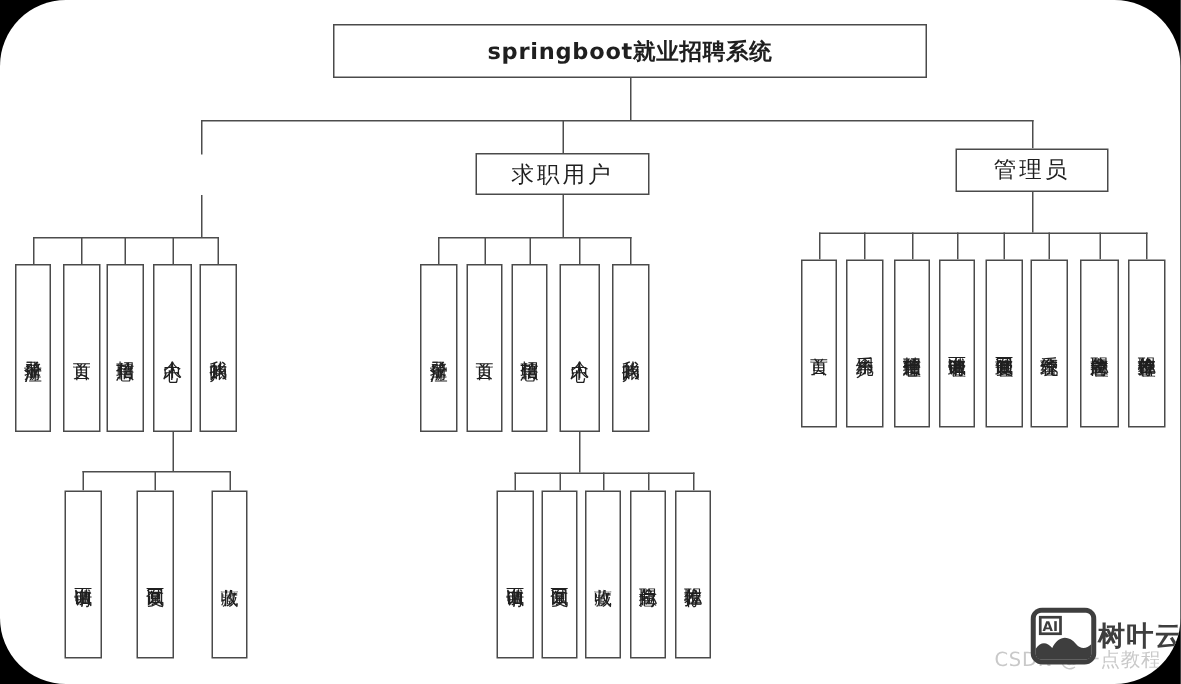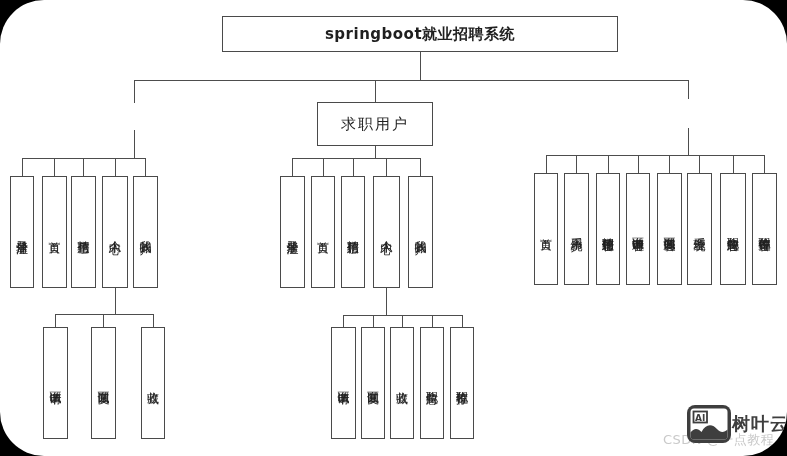--- a/index.html
+++ b/index.html
@@ -69,21 +69,21 @@
     <div class="node vnode" style="left: 133px; top: 176px; width: 25px; height: 112px;">我的账户</div>
     <div class="line" style="left: 114.5px; top: 288px; width: 1px; height: 26px;"></div>
     <div class="line" style="left: 55px; top: 313.5px; width: 98.5px; height: 1px;"></div>
     <div class="line" style="left: 55px; top: 314px; width: 1px; height: 13px;"></div>
     <div class="node vnode" style="left: 43px; top: 327px; width: 25px; height: 112px;">面试申请</div>
     <div class="line" style="left: 103px; top: 314px; width: 1px; height: 13px;"></div>
     <div class="node vnode" style="left: 91px; top: 327px; width: 25px; height: 112px;">面试回复</div>
     <div class="line" style="left: 152.5px; top: 314px; width: 1px; height: 13px;"></div>
     <div class="node vnode" style="left: 141px; top: 327px; width: 24px; height: 112px;">收藏</div>
     <div class="line" style="left: 374.5px; top: 80px; width: 1px; height: 22px;"></div>
-    <div class="node hnode" style="left: 317px; top: 102px; width: 116px; height: 44px;">求职用户</div>
+    <div class="node hnode" style="left: 317px; top: 102px; width: 116px; height: 28px;">求职用户</div>
     <div class="line" style="left: 374.5px; top: 130px; width: 1px; height: 28px;"></div>
     <div class="line" style="left: 292px; top: 157.5px; width: 129px; height: 1px;"></div>
     <div class="line" style="left: 292px; top: 158px; width: 1px; height: 18px;"></div>
     <div class="node vnode" style="left: 280px; top: 176px; width: 25px; height: 112px;">登录注册</div>
     <div class="line" style="left: 322.5px; top: 158px; width: 1px; height: 18px;"></div>
     <div class="node vnode" style="left: 311px; top: 176px; width: 24px; height: 112px;">首页</div>
     <div class="line" style="left: 352.5px; top: 158px; width: 1px; height: 18px;"></div>
     <div class="node vnode" style="left: 341px; top: 176px; width: 24px; height: 112px;">招聘信息</div>
     <div class="line" style="left: 386px; top: 158px; width: 1px; height: 18px;"></div>
     <div class="node vnode" style="left: 373px; top: 176px; width: 27px; height: 112px;">个人中心</div>
@@ -95,20 +95,21 @@
     <div class="node vnode" style="left: 331px; top: 327px; width: 25px; height: 112px;">面试申请</div>
     <div class="line" style="left: 372.5px; top: 315px; width: 1px; height: 12px;"></div>
     <div class="node vnode" style="left: 361px; top: 327px; width: 24px; height: 112px;">面试回复</div>
     <div class="line" style="left: 401.5px; top: 315px; width: 1px; height: 12px;"></div>
     <div class="node vnode" style="left: 390px; top: 327px; width: 24px; height: 112px;">收藏</div>
     <div class="line" style="left: 431.5px; top: 315px; width: 1px; height: 12px;"></div>
     <div class="node vnode" style="left: 420px; top: 327px; width: 24px; height: 112px;">职位意向</div>
     <div class="line" style="left: 461.5px; top: 315px; width: 1px; height: 12px;"></div>
     <div class="node vnode" style="left: 450px; top: 327px; width: 24px; height: 112px;">职位推荐</div>
     <div class="line" style="left: 687.5px; top: 80px; width: 1px; height: 19px;"></div>
+    <div class="node hnode" style="left: 637px; top: 99px; width: 102px; height: 29px;">管理员</div>
     <div class="line" style="left: 687.5px; top: 128px; width: 1px; height: 27px;"></div>
     <div class="line" style="left: 545.5px; top: 154.5px; width: 219.5px; height: 1px;"></div>
     <div class="line" style="left: 545.5px; top: 155px; width: 1px; height: 18px;"></div>
     <div class="node vnode" style="left: 534px; top: 173px; width: 24px; height: 112px;">首页</div>
     <div class="line" style="left: 576px; top: 155px; width: 1px; height: 18px;"></div>
     <div class="node vnode" style="left: 564px; top: 173px; width: 25px; height: 112px;">系统用户</div>
     <div class="line" style="left: 607.5px; top: 155px; width: 1px; height: 18px;"></div>
     <div class="node vnode" style="left: 596px; top: 173px; width: 24px; height: 112px;">招聘信息管理</div>
     <div class="line" style="left: 637.5px; top: 155px; width: 1px; height: 18px;"></div>
     <div class="node vnode" style="left: 626px; top: 173px; width: 24px; height: 112px;">面试申请管理</div>

